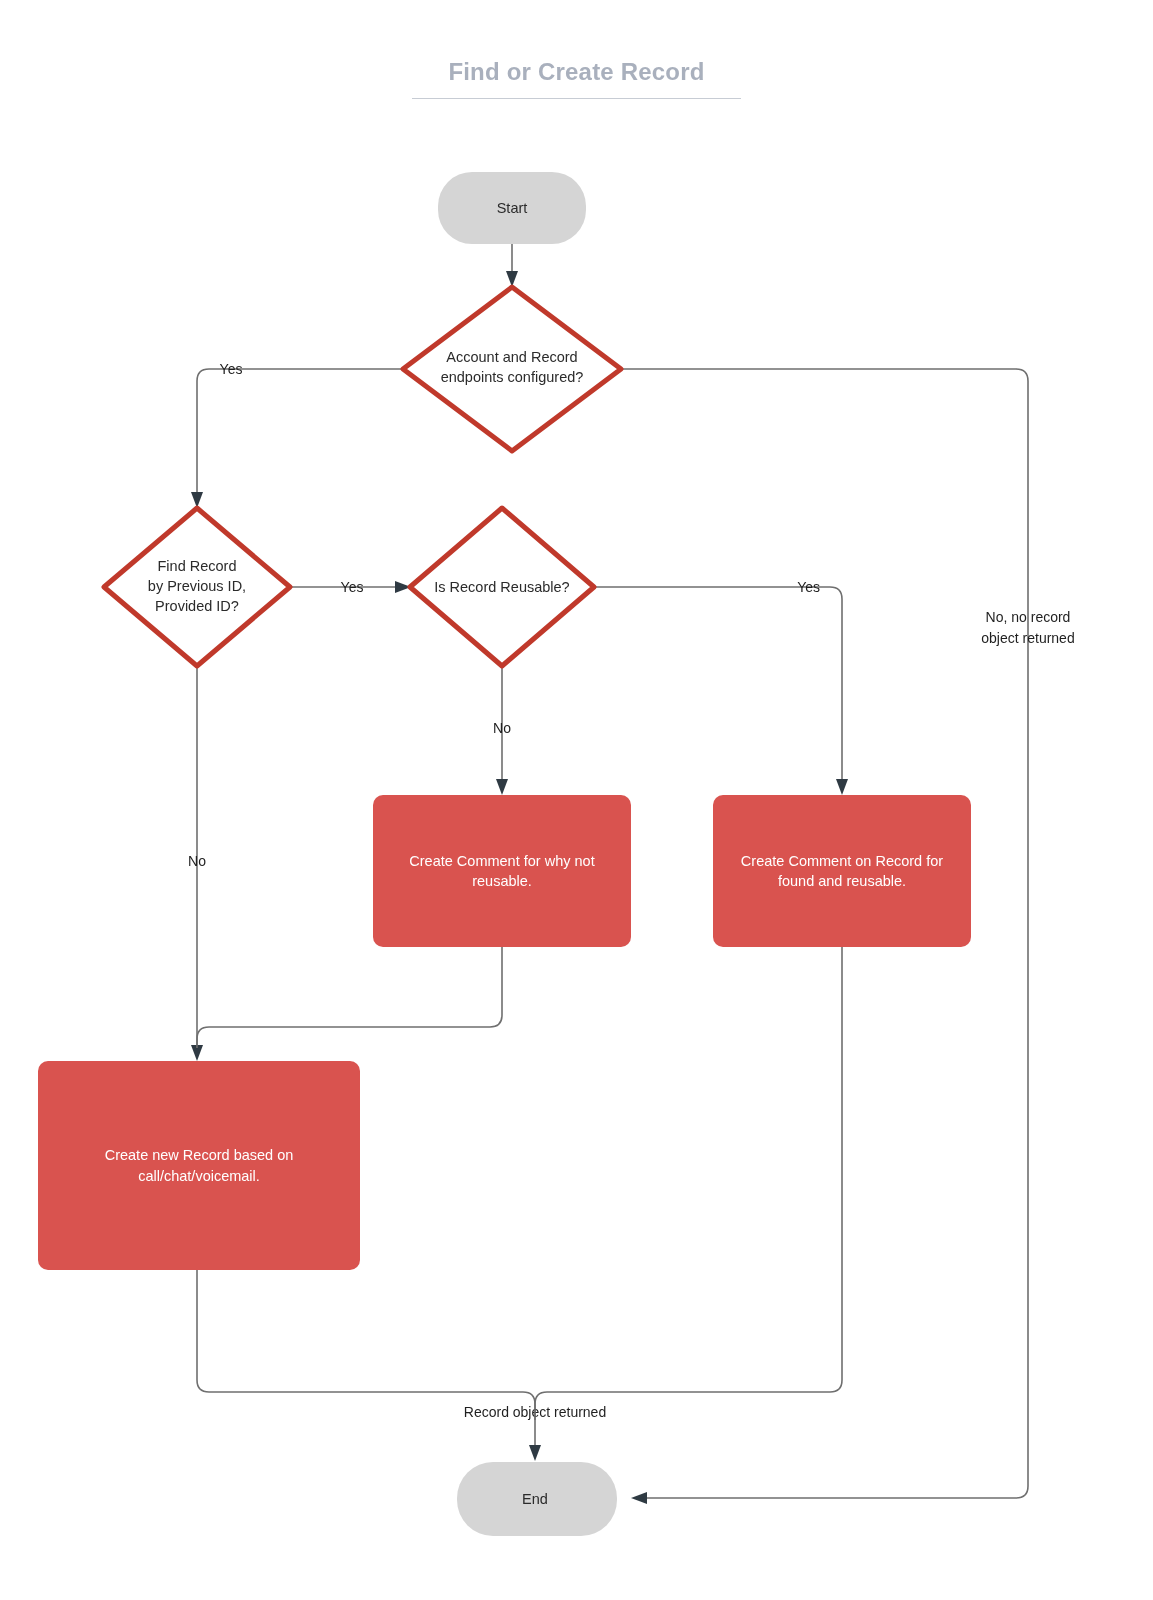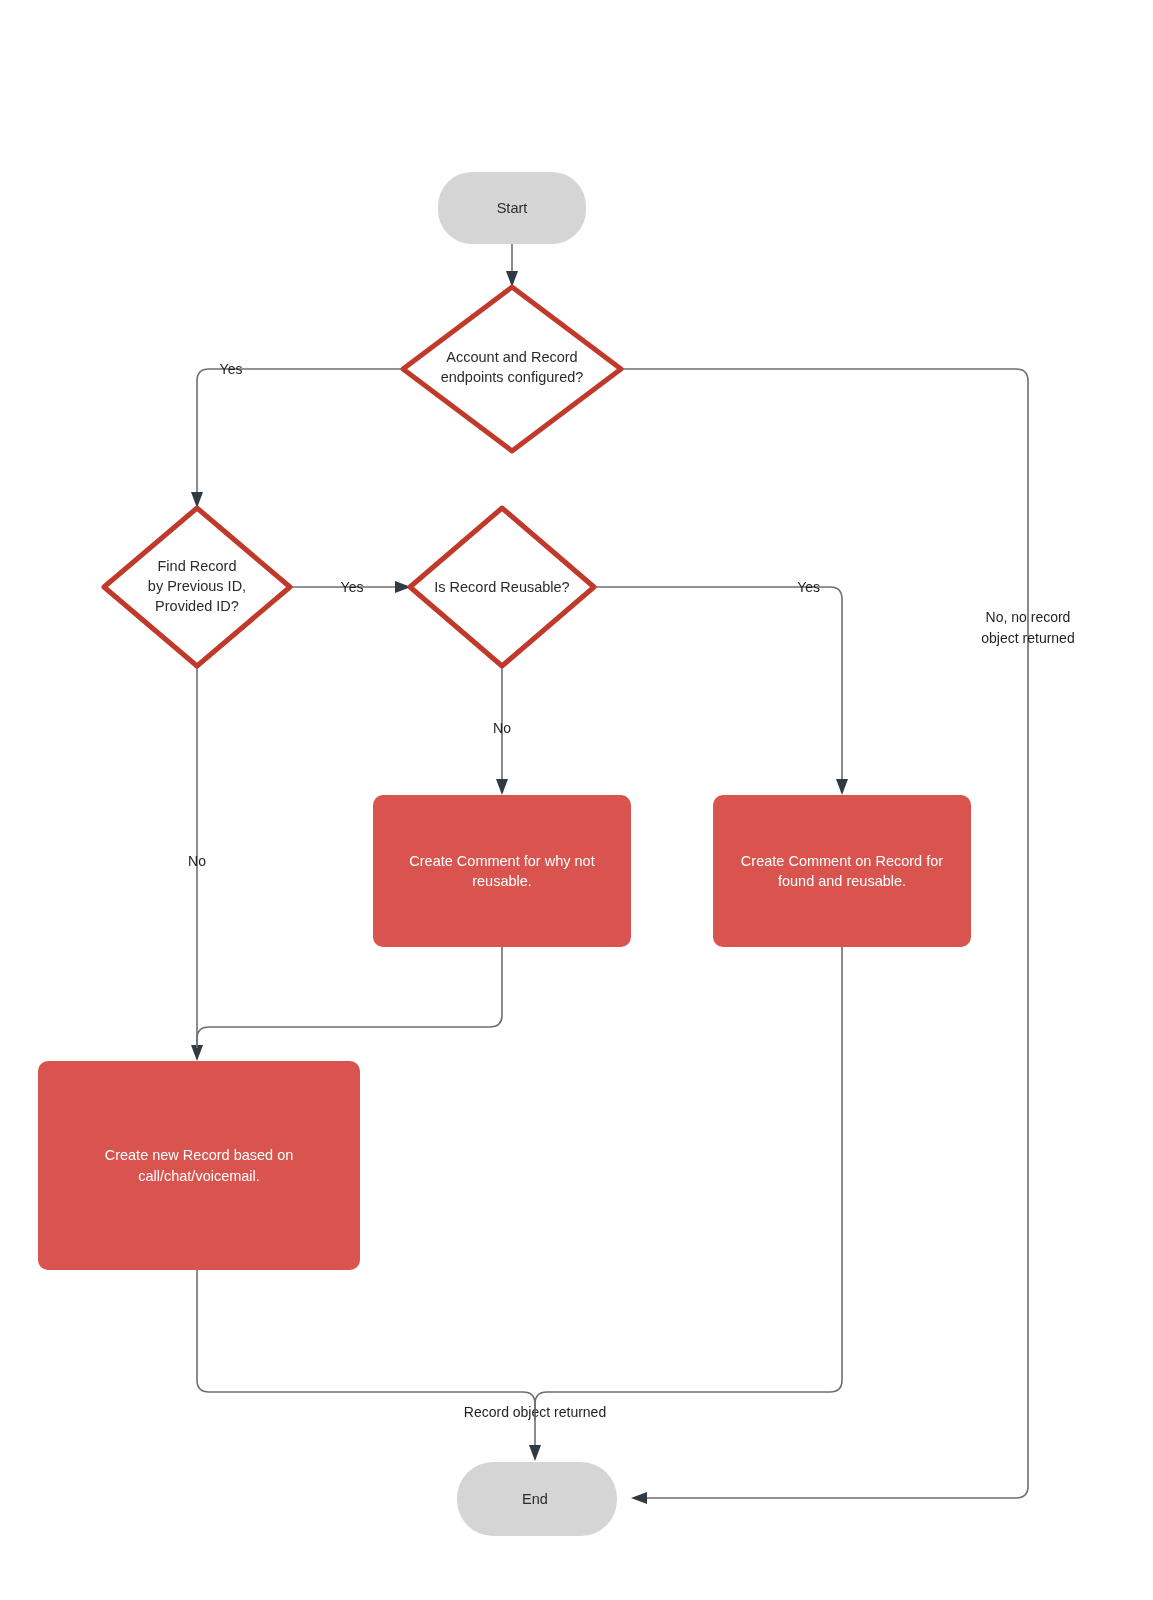--- a/index.html
+++ b/index.html
@@ -78,20 +78,23 @@
     font-family: "Liberation Sans", sans-serif;
     font-size: 14px;
     fill: #1f1f1f;
   }
 </style>
 </head>
 <body>
 
 <div id="diagram-root">
 
+  <div class="title-wrap">
+    <span class="doc-title">Find or Create Record</span>
+  </div>
 
   <svg id="flow" viewBox="0 0 1153 1600">
 
     <g>
       <path class="edge" d="M 512 244 L 512 275"></path>
       <path class="edge-head" d="M 512 287 L 506 271 L 518 271 Z"></path>
     </g>
 
     <g>
       <path class="edge" d="M 405 369 L 209 369 Q 197 369 197 381 L 197 495"></path>

